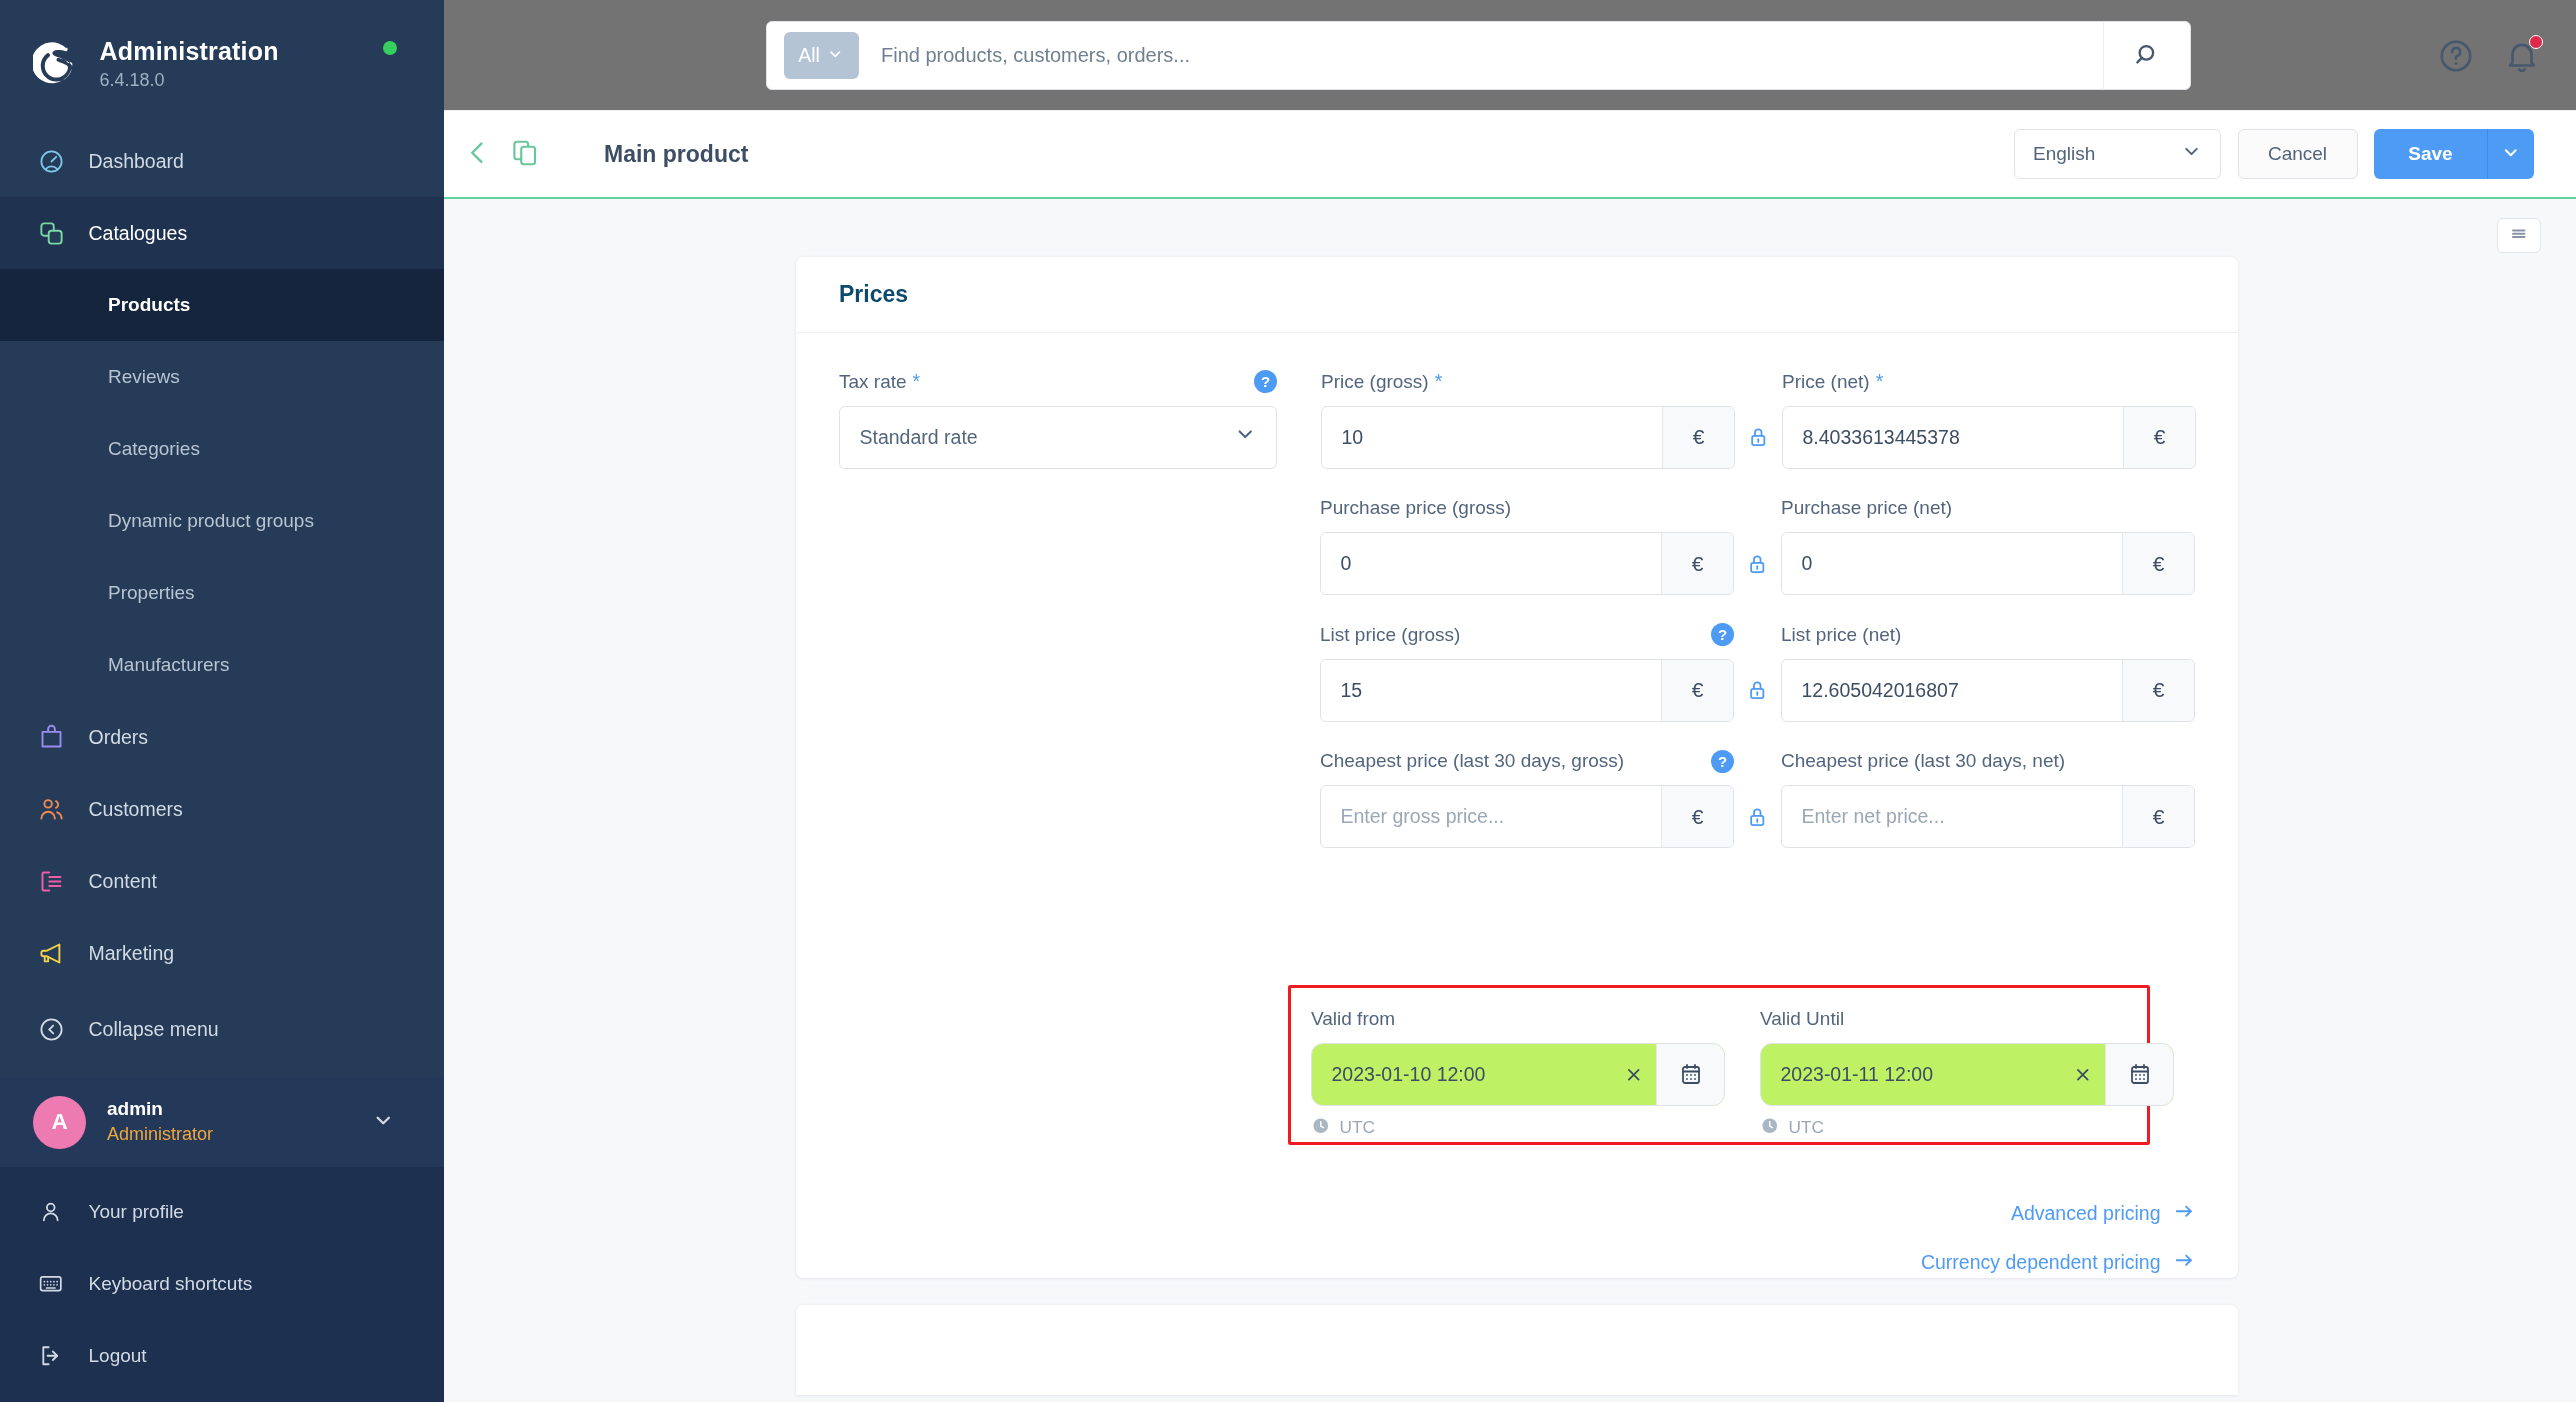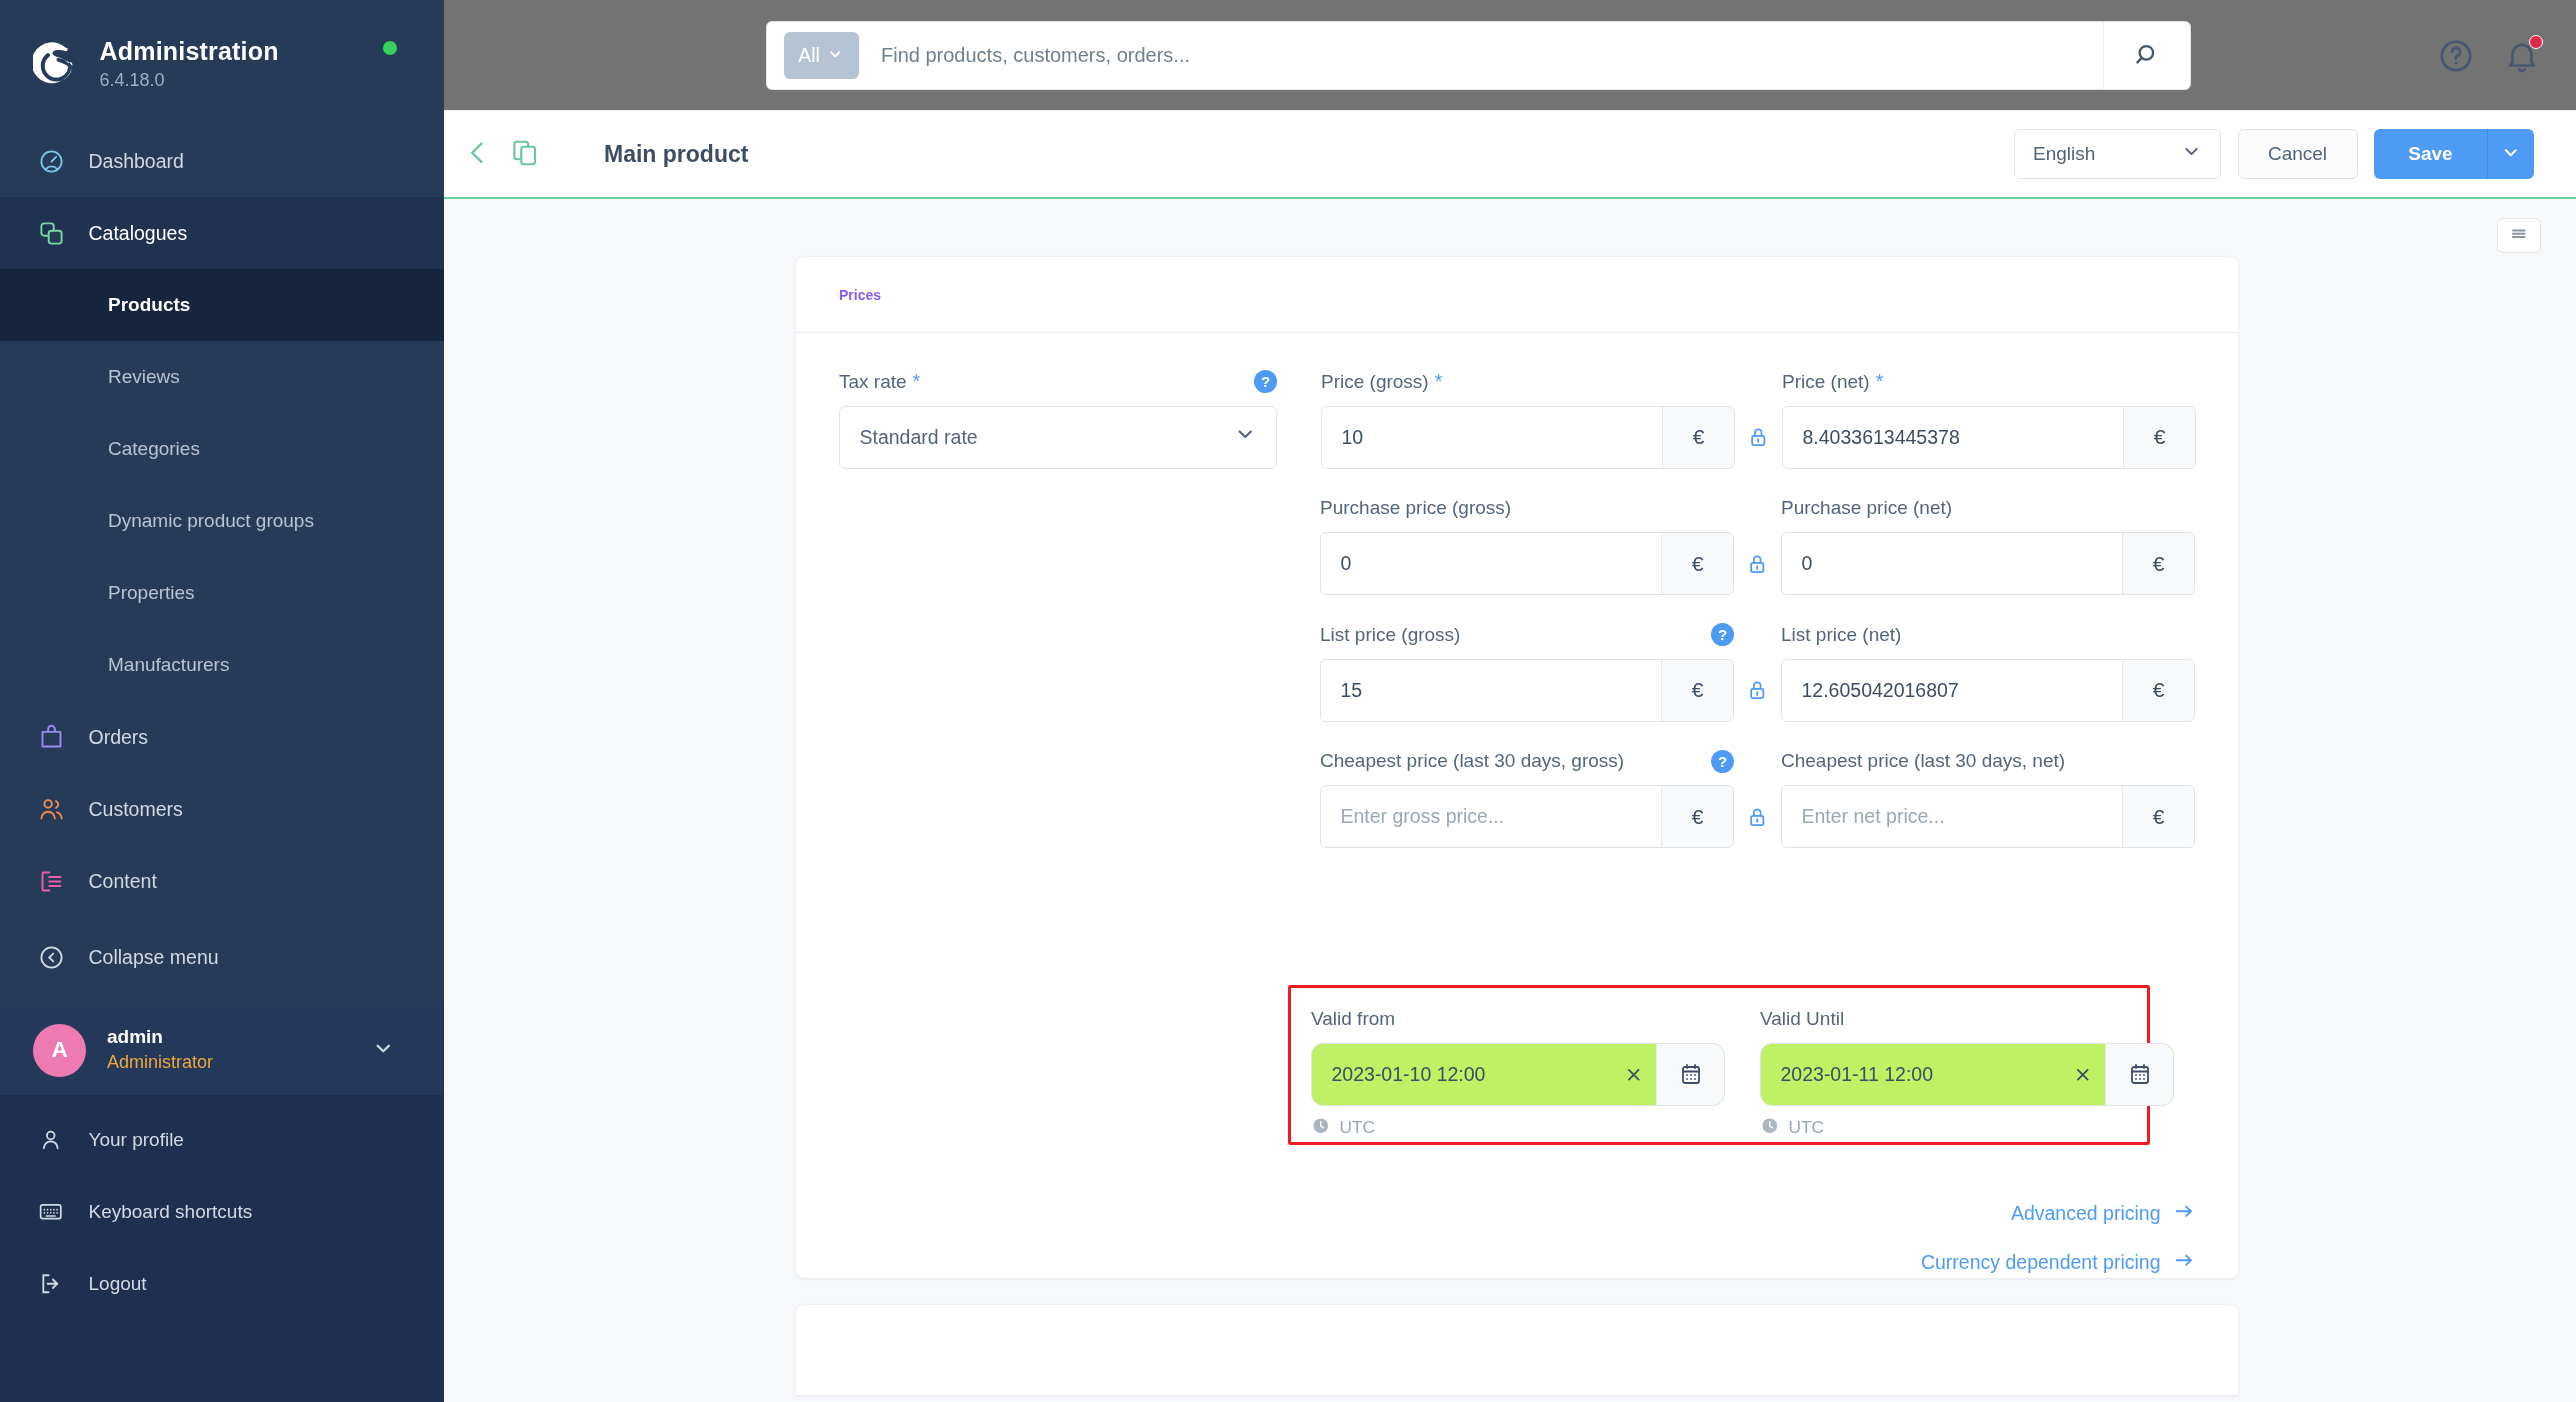--- a/index.html
+++ b/index.html
@@ -181,21 +181,21 @@
     position: absolute; left: 352px; top: 58px;
     width: 1442px; height: 1021px;
     background: #ffffff; border-radius: 7.5px;
     box-shadow: 0 0.8px 3px rgba(37,59,88,.10);
   }
   .card-head {
     height: 76px; display: flex; align-items: center;
     padding-left: 43px;
     border-bottom: 0.8px solid #eceef1;
   }
-  .card-title { font-size: 14px; font-weight: 600; color: #8b5cf6; }
+  .card-title { font-size: 23px; font-weight: 600; color: #0c4a6e; }
   .card-body { padding: 35px 43px 0 43px; position: relative; }
 
   .row { display: flex; align-items: flex-start; margin-bottom: 25.5px; }
   .field-label {
     font-size: 19px; color: #53657d;
     margin-bottom: 10.5px; display: flex; align-items: center;
     height: 27px;
   }
   .req { color: #4e9bf5; margin-left: 6px; font-size: 19.5px; line-height: 1; }
   .help-dot {
@@ -376,20 +376,29 @@
       <div class="sb-item">
         <span class="sb-ico">
           <svg viewBox="0 0 24 24" width="27" height="27" fill="none" stroke="#ec5fa8" stroke-width="1.7" stroke-linecap="round">
             <path d="M10 4H5a1 1 0 0 0-1 1v14a1 1 0 0 0 1 1h5"></path>
               <path d="M10 8h10M10 12h10M10 16h10"></path>
           </svg>
         </span>
         <span>Content</span>
       </div>
 
+      <div class="sb-item">
+        <span class="sb-ico">
+          <svg viewBox="0 0 24 24" width="27" height="27" fill="none" stroke="#f3d148" stroke-width="1.7" stroke-linejoin="round">
+            <path d="M19 4L8 9.5H5a2 2 0 0 0-2 2v1a2 2 0 0 0 2 2h3L19 20z"></path>
+              <path d="M6 14.5V19h3v-4.5"></path>
+          </svg>
+        </span>
+        <span>Marketing</span>
+      </div>
 
       <div class="sb-item sb-collapse">
         <span class="sb-ico">
           <svg viewBox="0 0 24 24" width="27" height="27" fill="none" stroke="#d2dae3" stroke-width="1.6" stroke-linecap="round">
             <circle cx="12" cy="12" r="9"></circle>
               <path d="M13.5 8.5L10 12l3.5 3.5"></path>
           </svg>
         </span>
         <span>Collapse menu</span>
       </div>

